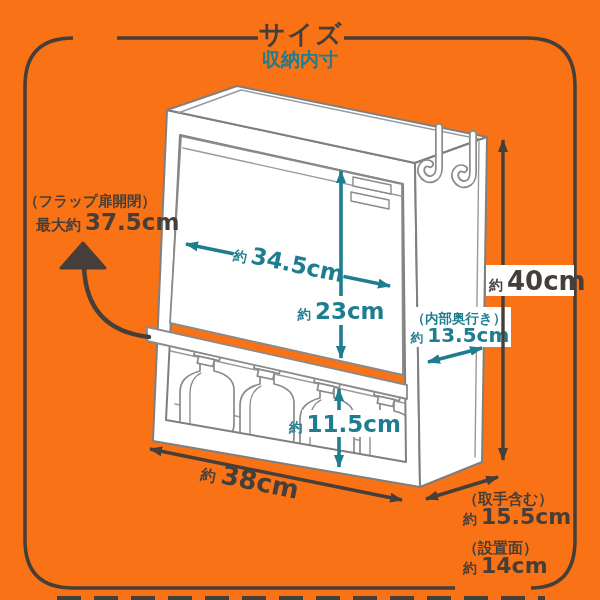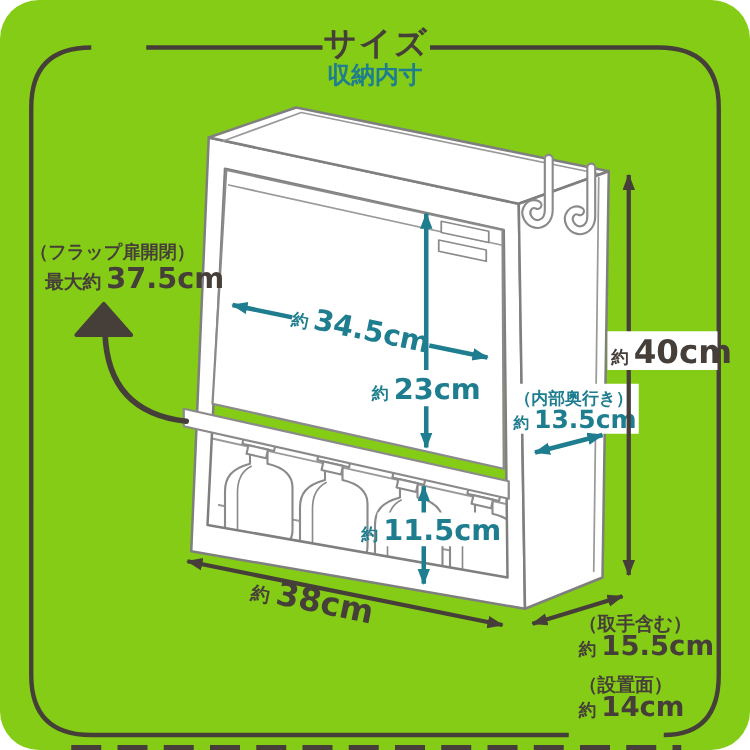--- a/index.html
+++ b/index.html
@@ -1,17 +1,17 @@
 <!DOCTYPE html>
 <html><head>
 <meta charset="utf-8">
 <style>
   html,body{margin:0;padding:0;background:#ffffff;}
-  #stage{position:relative;width:600px;height:600px;background:#84cc16;overflow:hidden;
-         font-family:"DejaVu Sans",sans-serif;border-radius:31px;}
+  #stage{position:relative;width:600px;height:600px;background:#f97316;overflow:hidden;
+         font-family:"DejaVu Sans",sans-serif;}
   svg{display:block;}
   text{font-family:"DejaVu Sans",sans-serif;fill:#453e39;}
   .teal{fill:#1e7d8e;}
   .ink{fill:#453e39;}
 </style>
 </head>
 <body>
 
 <div id="stage">
 <svg width="600" height="600" viewBox="0 0 600 600">

